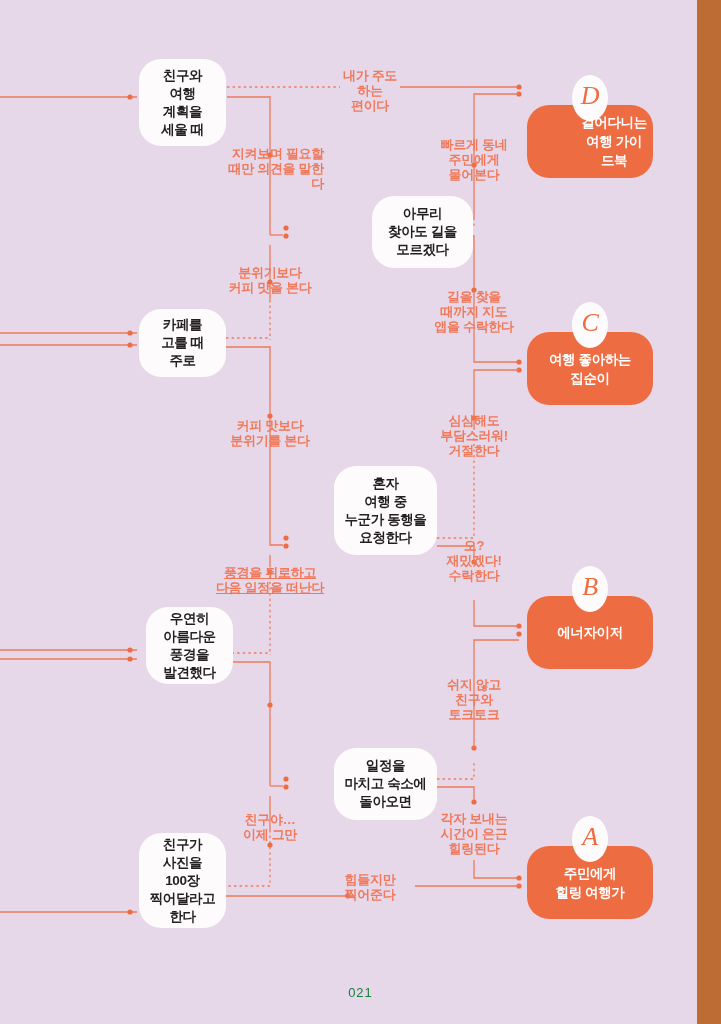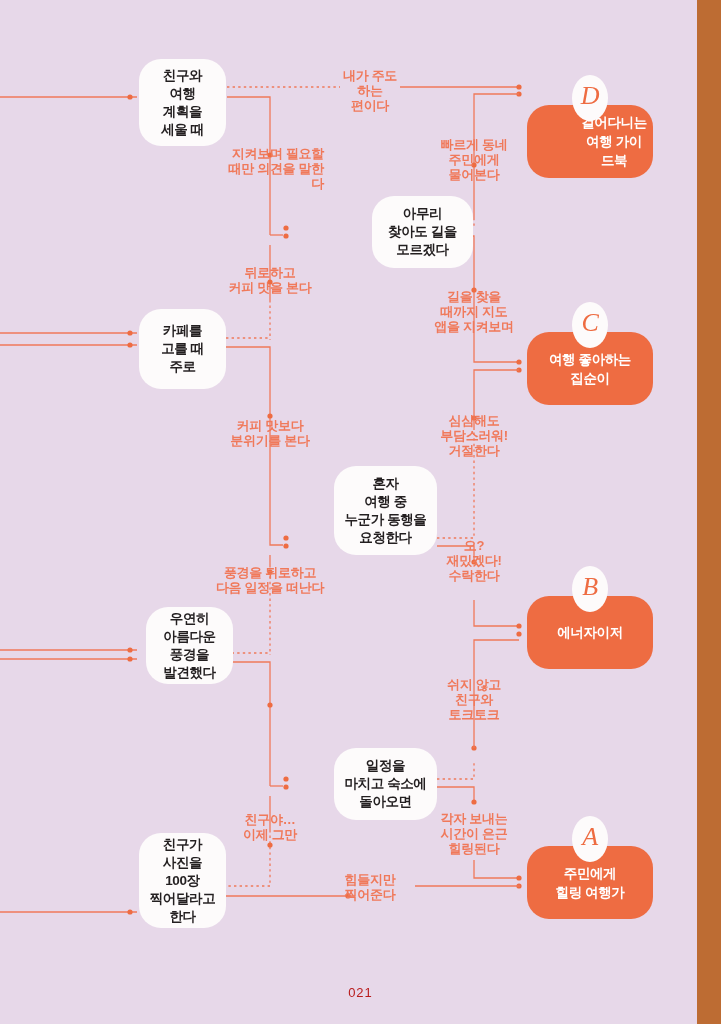--- a/index.html
+++ b/index.html
@@ -79,21 +79,21 @@
     line-height:15px;
     letter-spacing:-0.3px;
     text-align:center;
     white-space:pre-line;
   }
 
   
   .pageno{
     position:absolute;left:0;right:0;bottom:24px;
     text-align:center;
-    color:#b91c1c;
+    color:#15803d;
     font-size:13px;
     letter-spacing:1px;
   }
 </style>
 </head>
 <body>
 
 <div id="stage">
 
   <svg class="wires" viewBox="0 0 721 1024" width="721" height="1024">
@@ -202,21 +202,21 @@
 
   <div class="qnode" style="left: 139px; top: 59px; width: 87px; height: 87px; white-space: pre-line;">친구와
 여행
 계획을
 세울 때</div>
 
   <div class="qnode" style="left: 336px; top: 196px; width: 101px; height: 72px; white-space: pre-line; margin-left: 36px;">아무리
 찾아도 길을
 모르겠다</div>
 
-  <div class="qnode" style="left: 139px; top: 309px; width: 87px; height: 80px; white-space: pre-line;">카페를
+  <div class="qnode" style="left: 139px; top: 309px; width: 87px; height: 68px; white-space: pre-line;">카페를
 고를 때
 주로</div>
 
   <div class="qnode" style="left: 334px; top: 466px; width: 103px; height: 89px; white-space: pre-line;">혼자
 여행 중
 누군가 동행을
 요청한다</div>
 
   <div class="qnode" style="left: 146px; top: 607px; width: 87px; height: 77px; white-space: pre-line;">우연히
 아름다운
@@ -259,35 +259,35 @@
   <div class="elabel" style="left: 340px; top: 68px; width: 60px; white-space: pre-line;">내가 주도하는
 편이다</div>
 
   <div class="elabel" style="left: 216px; top: 146px; width: 108px; white-space: pre-line; text-align: right;">지켜보며 필요할
 때만 의견을 말한다</div>
 
   <div class="elabel" style="left: 434px; top: 137px; width: 80px; white-space: pre-line;">빠르게 동네
 주민에게
 물어본다</div>
 
-  <div class="elabel" style="left: 216px; top: 265px; width: 108px; white-space: pre-line;">뒤로하고
+  <div class="elabel" style="left: 216px; top: 265px; width: 108px; white-space: pre-line;">분위기보다
 커피 맛을 본다</div>
 
   <div class="elabel" style="left: 434px; top: 289px; width: 80px; white-space: pre-line;">길을 찾을
 때까지 지도
-앱을 지켜보며</div>
+앱을 수락한다</div>
 
   <div class="elabel" style="left: 216px; top: 418px; width: 108px; white-space: pre-line;">커피 맛보다
 분위기를 본다</div>
 
   <div class="elabel" style="left: 434px; top: 413px; width: 80px; white-space: pre-line;">심심해도
 부담스러워!
 거절한다</div>
 
-  <div class="elabel" style="left: 208px; top: 565px; width: 124px; white-space: pre-line;">풍경을 뒤로하고
+  <div class="elabel" style="left: 208px; top: 565px; width: 124px; white-space: pre-line; text-decoration: underline;">풍경을 뒤로하고
 다음 일정을 떠난다</div>
 
   <div class="elabel" style="left: 434px; top: 538px; width: 80px; white-space: pre-line;">오?
 재밌겠다!
 수락한다</div>
 
 
   <div class="elabel" style="left: 434px; top: 677px; width: 80px; white-space: pre-line;">쉬지 않고
 친구와
 토크토크</div>

